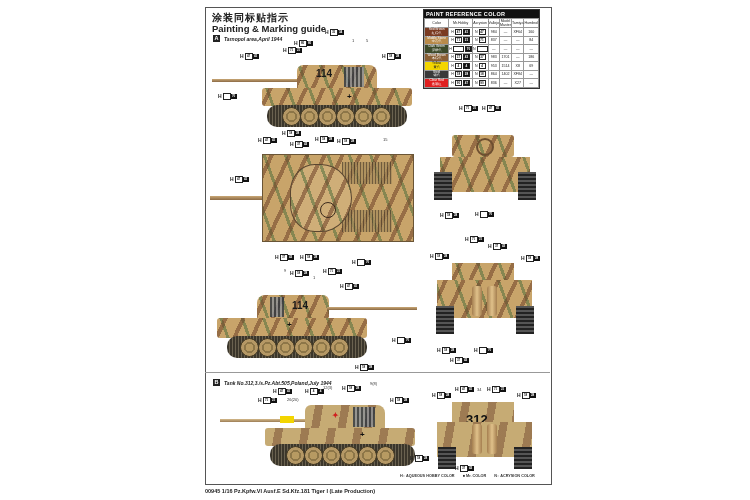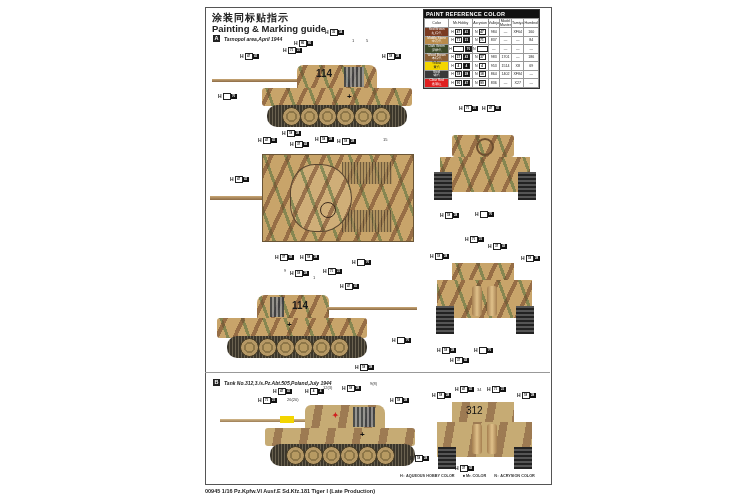--- a/index.html
+++ b/index.html
@@ -427,21 +427,21 @@
     <span class="h">H</span>
     <span class="w">18</span>
     <span class="k">28</span>
   </div>
 <div class="num" style="left:323px;top:385px">12(3)</div>
 <div class="num" style="left:287px;top:397px">26(20)</div>
 <div class="num" style="left:370px;top:381px">9(8)</div>
 
 <div class="tank" style="left:432px;top:400px;width:105px;height:75px;">
   <div class="camo2" style="position:absolute;left:20px;top:2px;width:62px;height:22px;"></div>
-  <div style="position:absolute;left:34px;top:5px;font-size:10px;font-weight:normal;color:#111;">312</div>
+  <div style="position:absolute;left:34px;top:12px;font-size:13px;font-weight:bold;color:#111;">312</div>
   <div class="camo2" style="position:absolute;left:5px;top:22px;width:95px;height:35px;"></div>
   <div style="position:absolute;left:40px;top:24px;width:10px;height:30px;background:linear-gradient(90deg,#a57f50,#e0c18a,#a57f50);border-radius:3px;"></div>
   <div style="position:absolute;left:55px;top:24px;width:10px;height:30px;background:linear-gradient(90deg,#a57f50,#e0c18a,#a57f50);border-radius:3px;"></div>
   <div style="position:absolute;left:6px;top:47px;width:18px;height:22px;background:repeating-linear-gradient(0deg,#222 0 2px,#555 2px 4px);"></div>
   <div style="position:absolute;left:82px;top:47px;width:18px;height:22px;background:repeating-linear-gradient(0deg,#222 0 2px,#555 2px 4px);"></div>
 </div>
 <div class="callout" style="left:455px;top:386px">
     <span class="h">H</span>
     <span class="w">47</span>
     <span class="k">41</span>

